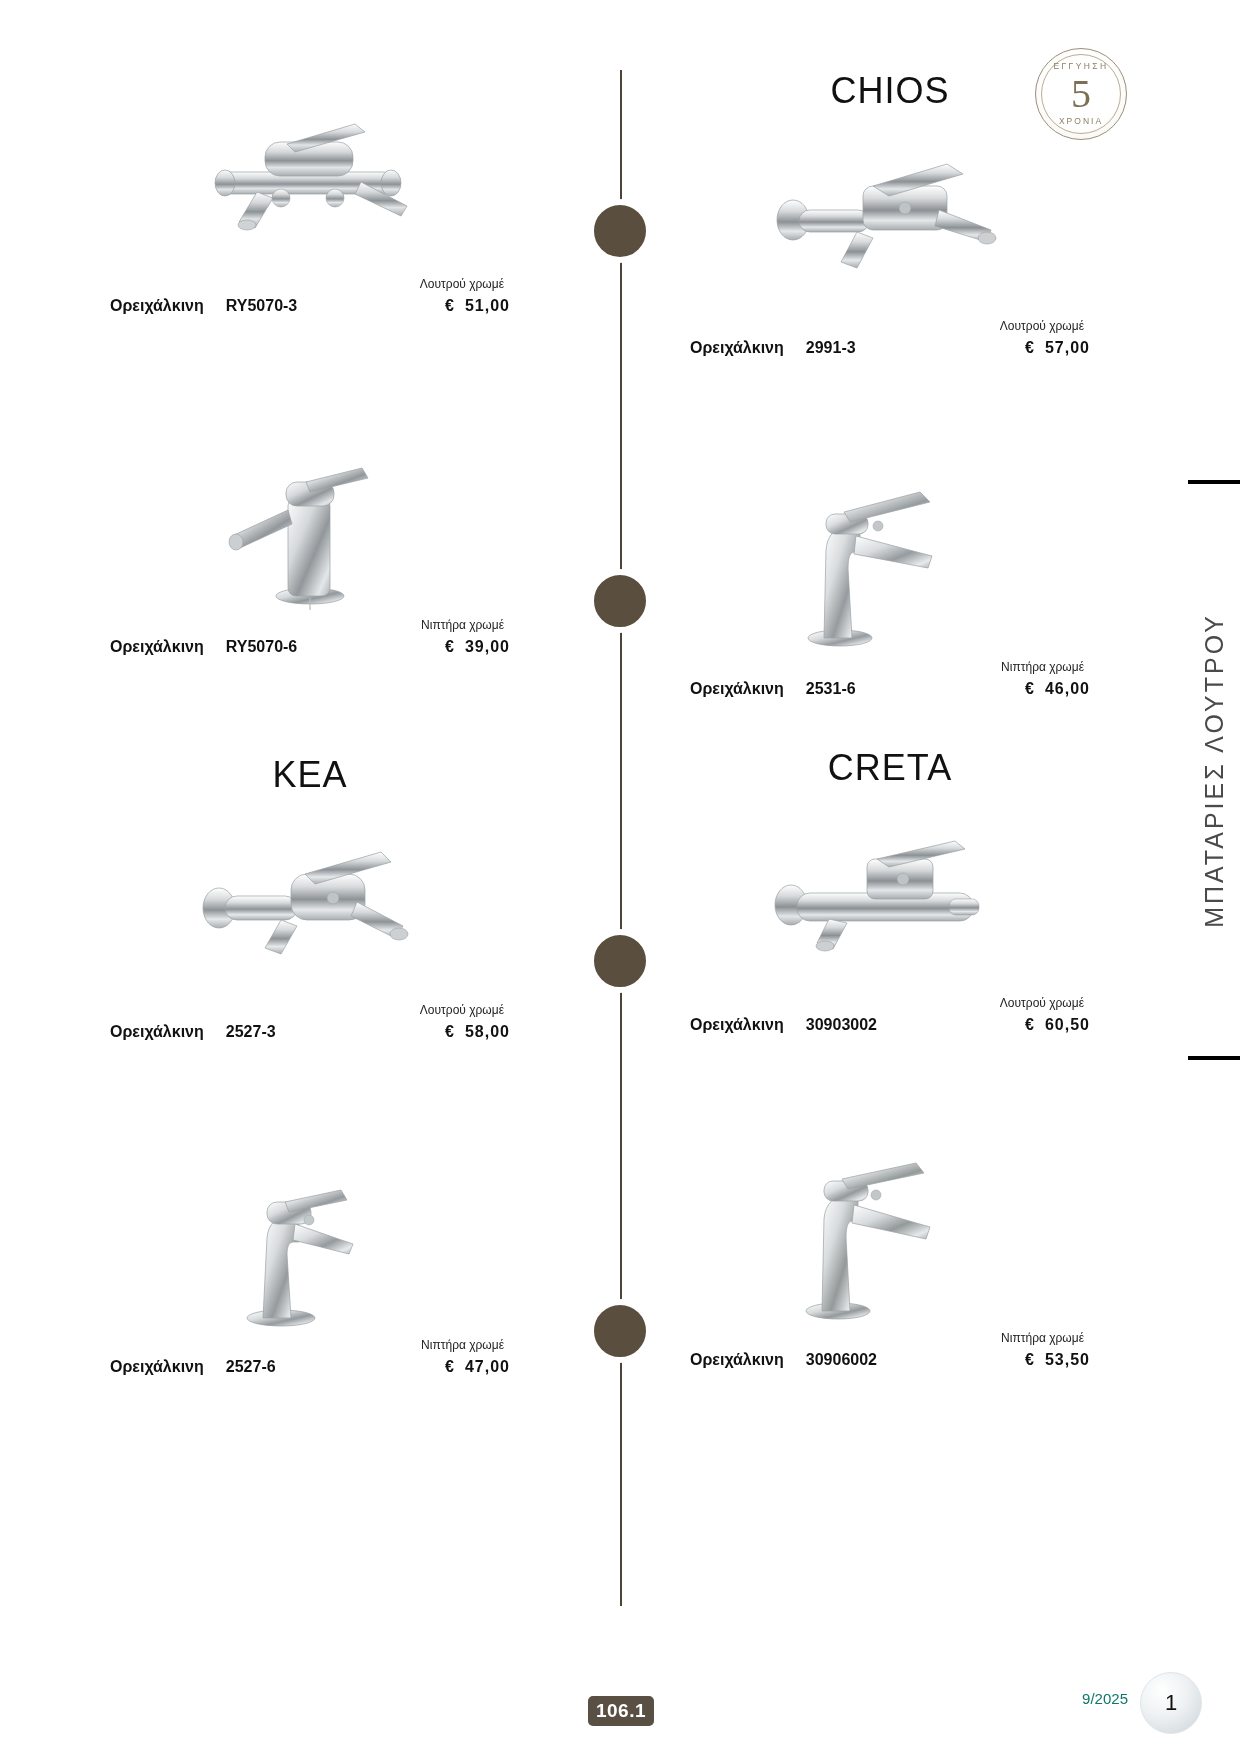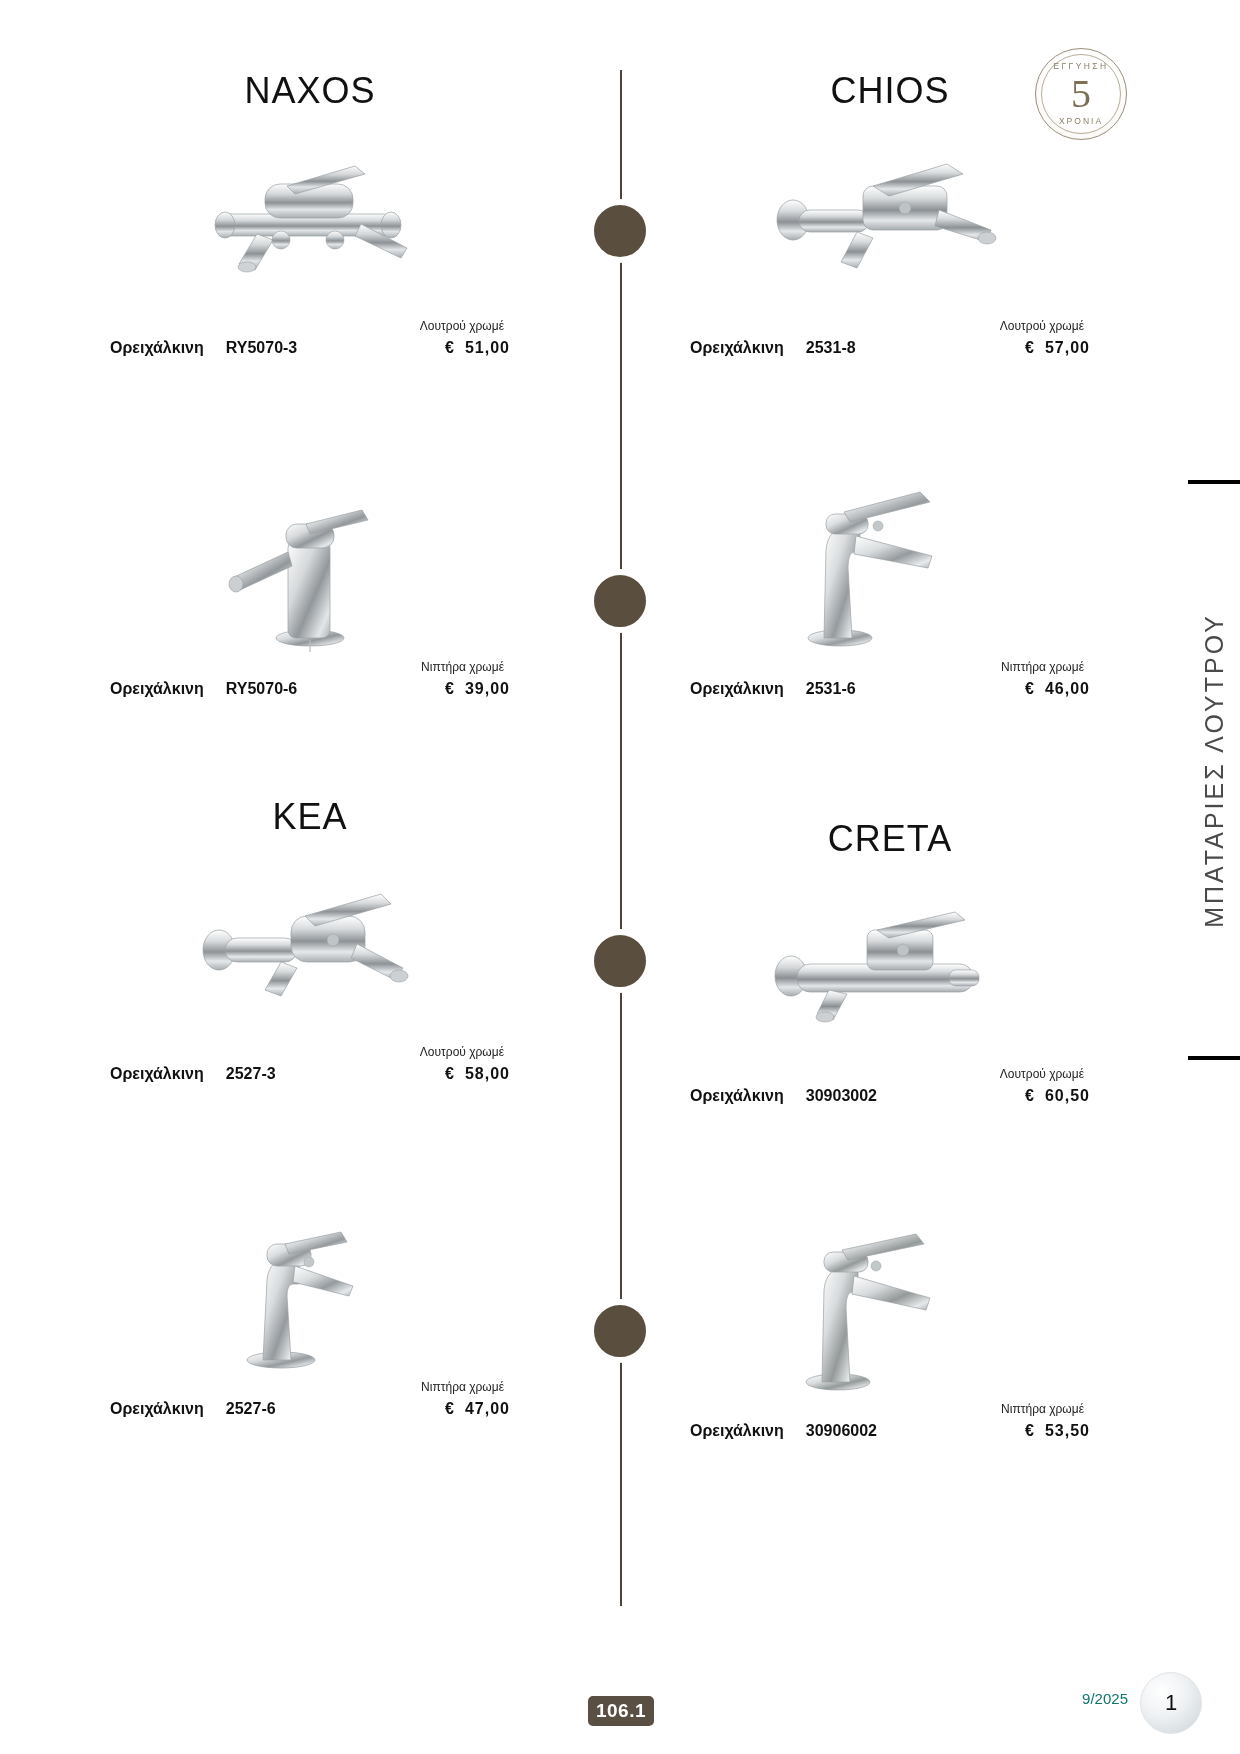--- a/index.html
+++ b/index.html
@@ -200,21 +200,20 @@
   <div class="tl-dot" style="top:500px"></div>
   <div class="tl-dot" style="top:860px"></div>
   <div class="tl-dot" style="top:1230px"></div>
 </div>
 
 <div class="grid">
 
   <div class="col-left">
 
     <div>
-      <h2 class="brand-title">NAXOS</h2>
 
       <div class="product" style="margin-top:22px">
         <div class="product-img">
           <svg width="230" height="150" viewBox="0 0 230 150">
             <defs>
               <linearGradient id="chrome1" x1="0" y1="0" x2="0" y2="1">
                 <stop offset="0%" stop-color="#fdfdfd"></stop>
                   <stop offset="30%" stop-color="#d4d7d9"></stop>
                 <stop offset="55%" stop-color="#8d9296"></stop>
                   <stop offset="75%" stop-color="#e2e5e7"></stop>
@@ -365,21 +364,21 @@
             <path d="M108 34 L182 12 L198 22 L124 44 Z" fill="url(#chrome5)" stroke="#9aa0a4" stroke-width="0.7"></path>
             <path d="M174 58 L226 78 L222 90 L170 74 Z" fill="url(#chrome5)" stroke="#9aa0a4" stroke-width="0.7"></path>
             <ellipse cx="222" cy="86" rx="9" ry="6" fill="#ccd0d3" stroke="#9aa0a4" stroke-width="0.6"></ellipse>
             <path d="M92 80 L76 110 L92 116 L108 86 Z" fill="url(#chrome5)" stroke="#9aa0a4" stroke-width="0.7"></path>
             <circle cx="140" cy="56" r="6" fill="#bec3c6" stroke="#9aa0a4" stroke-width="0.5"></circle>
           </svg>
         </div>
         <div class="desc">Λουτρού χρωμέ</div>
         <div class="specrow">
           <span class="material">Ορειχάλκινη</span>
-          <span class="code">2531-8</span>
+          <span class="code">2991-3</span>
           <span class="price">
             <span class="cur">€</span><span>57,00</span>
           </span>
         </div>
       </div>
 
       <div class="product" style="margin-top:118px">
         <div class="product-img">
           <svg width="200" height="175" viewBox="0 0 200 175">
             <defs>
@@ -403,21 +402,21 @@
         <div class="specrow">
           <span class="material">Ορειχάλκινη</span>
           <span class="code">2531-6</span>
           <span class="price">
             <span class="cur">€</span><span>46,00</span>
           </span>
         </div>
       </div>
     </div>
 
-    <div style="margin-top:120px">
+    <div style="margin-top:49px">
       <h2 class="brand-title">CRETA</h2>
 
       <div class="product" style="margin-top:22px">
         <div class="product-img">
           <svg width="250" height="150" viewBox="0 0 250 150">
             <defs>
               <linearGradient id="chrome7" x1="0" y1="0" x2="0" y2="1">
                 <stop offset="0%" stop-color="#ffffff"></stop>
                   <stop offset="28%" stop-color="#d6d9db"></stop>
                 <stop offset="55%" stop-color="#8b9094"></stop>

